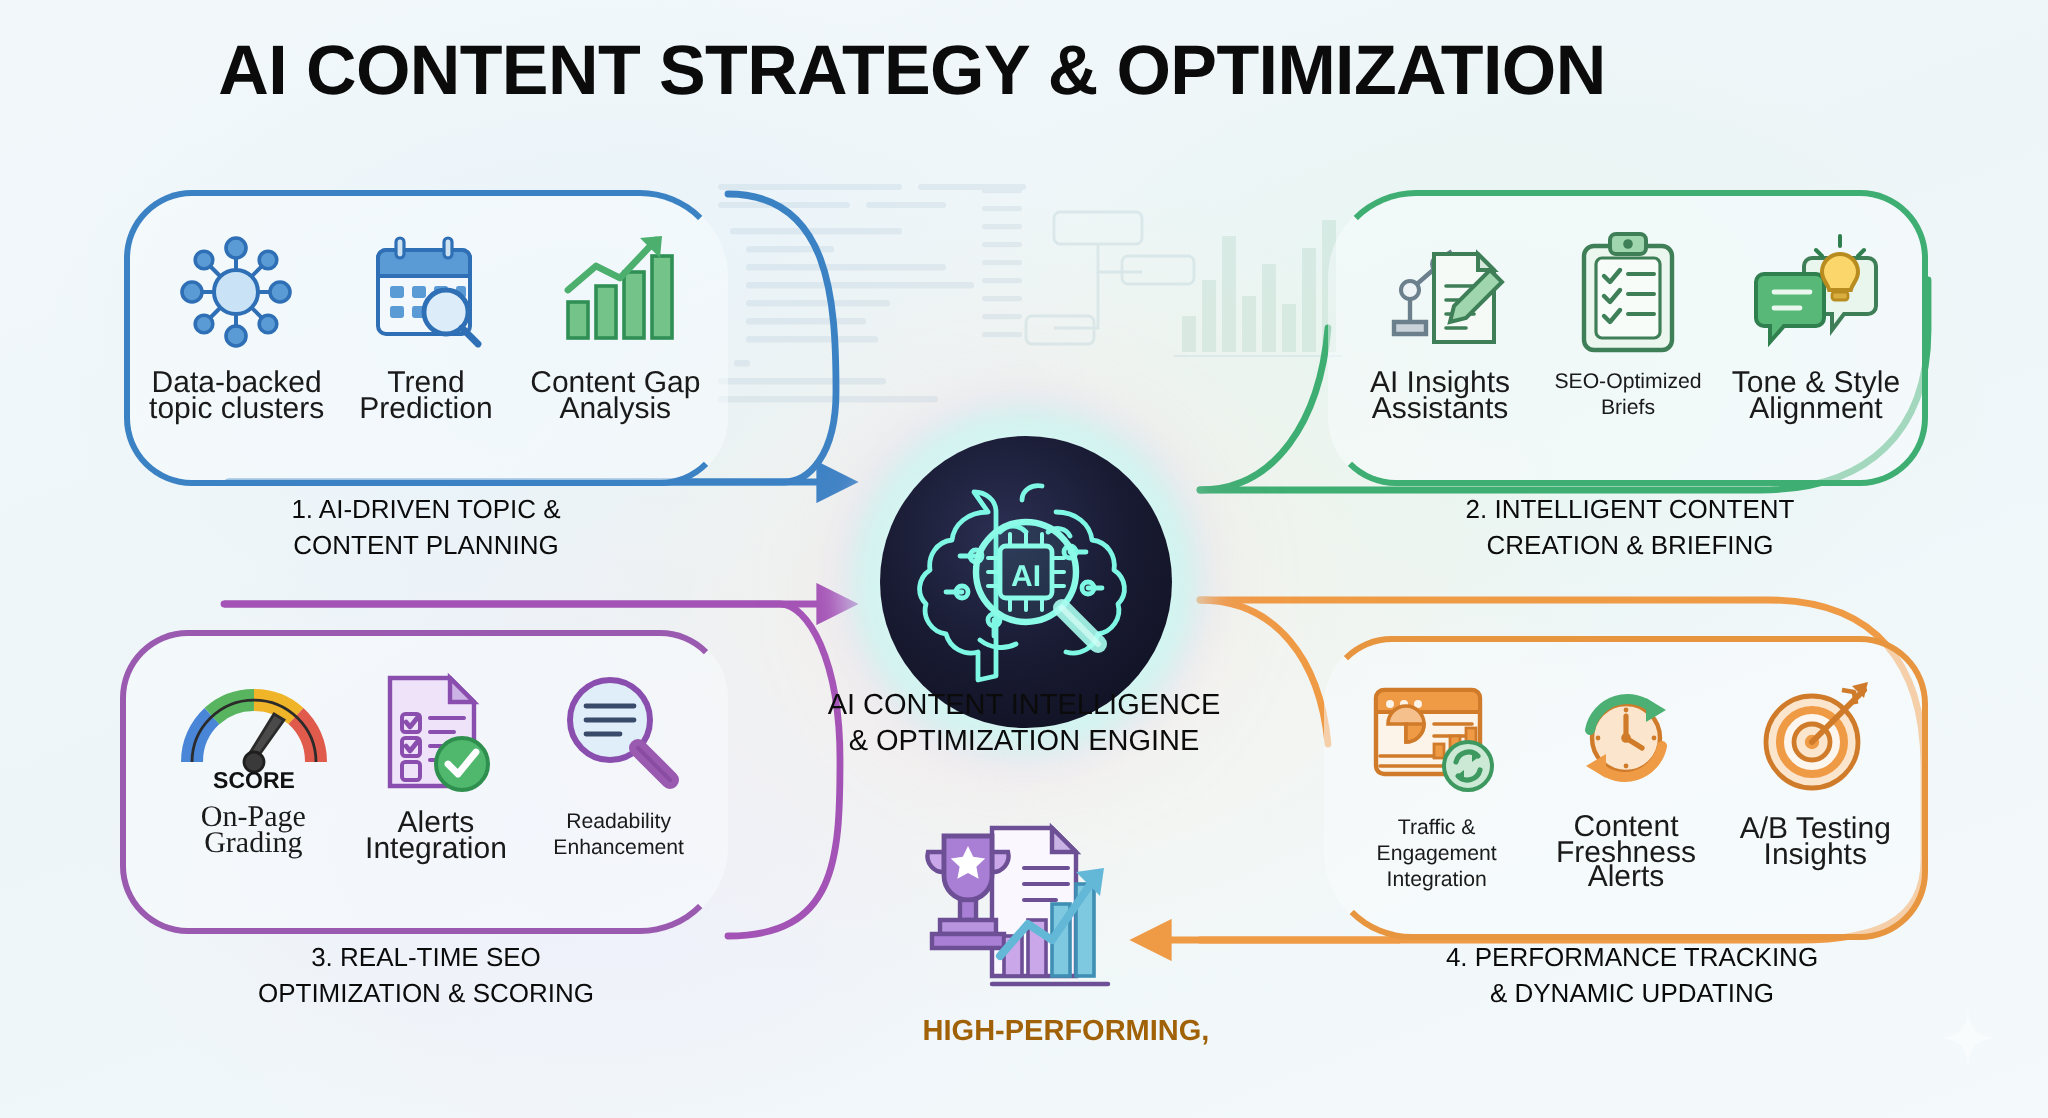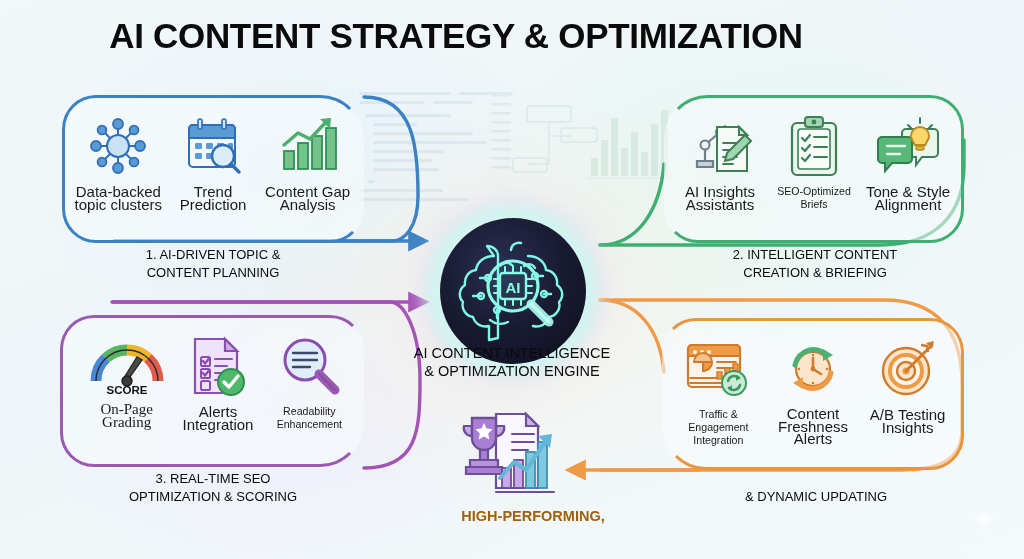--- a/index.html
+++ b/index.html
@@ -477,21 +477,21 @@
           </svg>
         </div>
         <div class="cap">
           <span>A/B Testing</span><br>
           <span>Insights</span>
         </div>
       </div>
     </div>
   </div>
   <div class="abs qlabel" id="q4-label">
-    <br>
+    <span>4. PERFORMANCE TRACKING</span><br>
     <span>&amp; DYNAMIC UPDATING</span>
   </div>
 
   <div class="abs" id="hub-glow"></div>
   <div class="abs" id="hub-circle">
     <svg width="146" height="146" viewBox="0 0 146 146">
       <g fill="none" stroke="#7ef7e4" stroke-width="2.4" stroke-linecap="round" stroke-linejoin="round">
         <path d="M54 38 c-10 0 -17 6 -18 14 c-8 1 -12 8 -11 15 c-6 4 -7 12 -2 17 c-2 7 3 14 10 15
                  c2 7 9 11 16 9 l0 14 l9 -2 l0 -82 c0 -6 -5 -10 -11 -10 z"></path>
         <path d="M88 38 c10 0 17 6 18 14 c8 1 12 8 11 15 c6 4 7 12 2 17 c2 7 -3 14 -10 15

